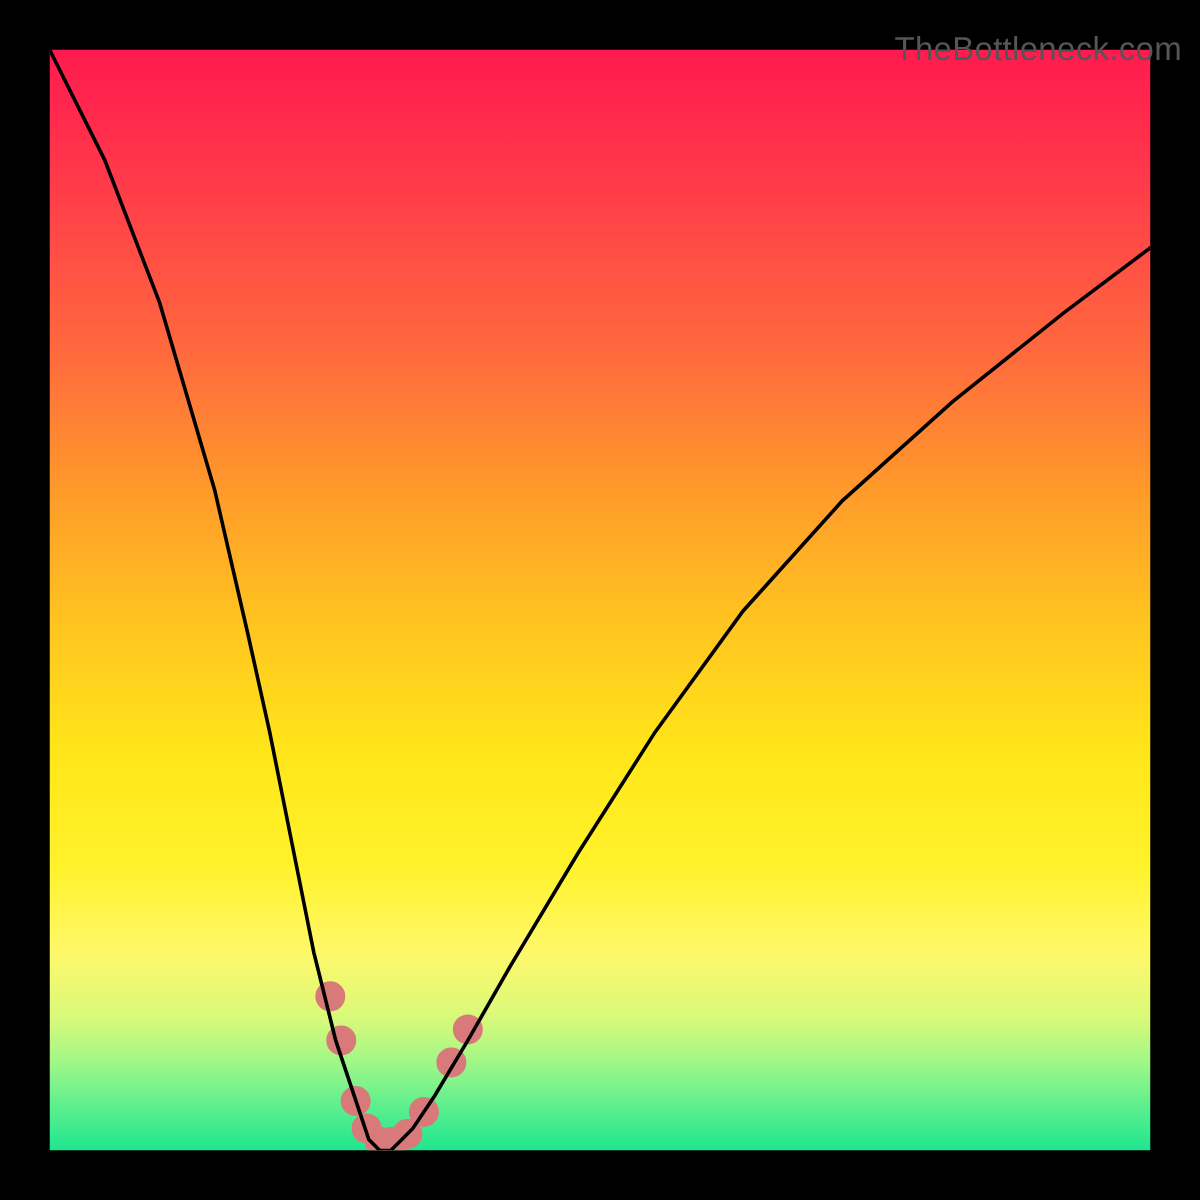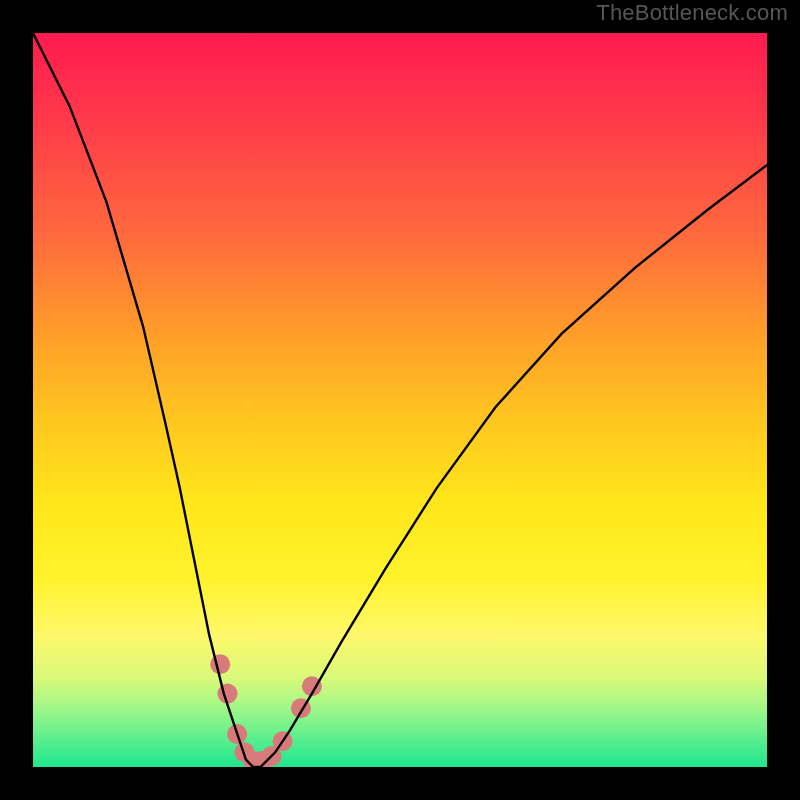--- a/index.html
+++ b/index.html
@@ -5,21 +5,21 @@
   * { margin: 0; padding: 0; box-sizing: border-box; }
   html, body { width: 800px; height: 800px; background: #000; overflow: hidden; }
   .frame {
     position: relative;
     width: 800px;
     height: 800px;
     background: #000;
   }
   .watermark {
     position: absolute;
-    top: 0;
+    top: 20px;
     right: 12px;
     font-family: Arial, Helvetica, sans-serif;
     font-size: 22px;
     color: #565656;
     letter-spacing: 0.2px;
     z-index: 10;
     user-select: none;
   }
   .plot-area {
     position: absolute;

